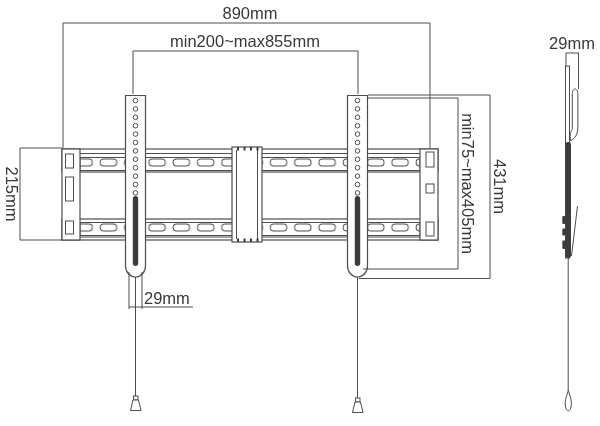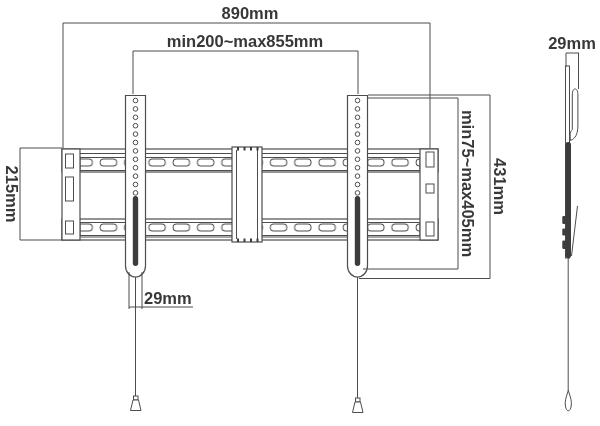--- a/index.html
+++ b/index.html
@@ -6,21 +6,20 @@
     --line_color:#4d4d4d;
     --dark_fill:#3c3c3c;
     --text_color:#383838;
     --background:#ffffff;
   }
   html,body{margin:0;padding:0;background:#e9e9e9;}
   .canvas{
     width:600px;height:426px;background:var(--background);
     position:relative;overflow:hidden;
     font-family:"Liberation Sans","DejaVu Sans",sans-serif;
-    font-weight:bold;
   }
   svg{display:block;}
   .lnt {stroke:var(--line_color);stroke-width:1;fill:none;}
   .fw  {fill:#ffffff;stroke:var(--line_color);stroke-width:1.2;}
   .fwt {fill:#ffffff;stroke:var(--line_color);stroke-width:1;}
   .dk  {fill:var(--dark_fill);stroke:none;}
   text{
     fill:var(--text_color);
     font-family:"Liberation Sans","DejaVu Sans",sans-serif;
     font-size:16.5px;

